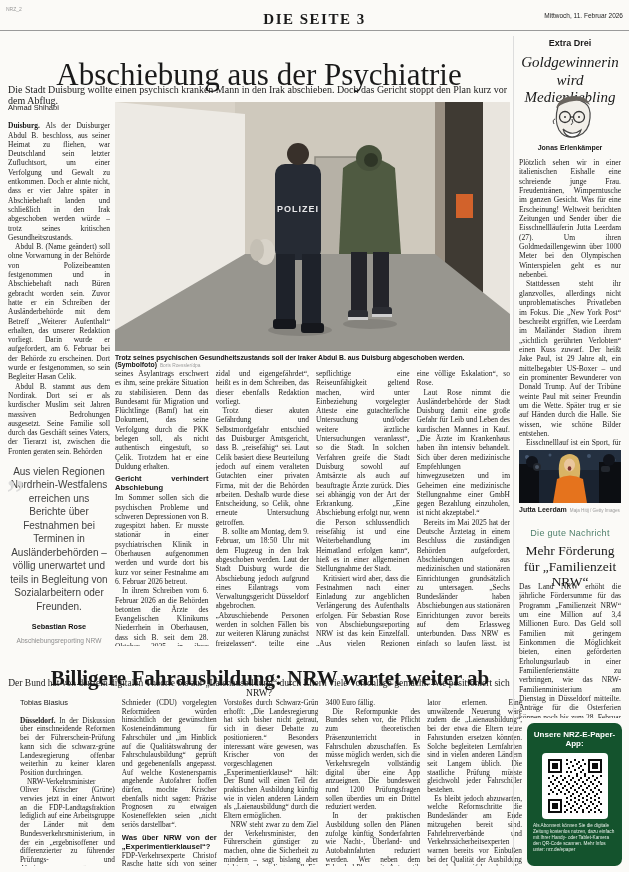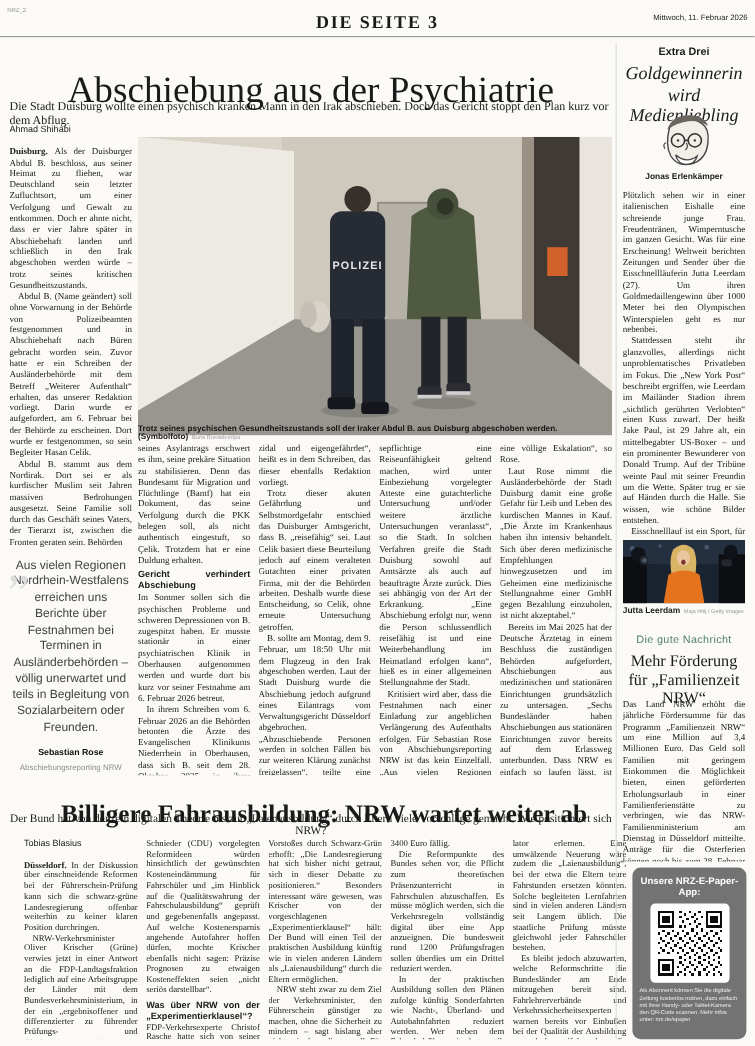--- a/index.html
+++ b/index.html
@@ -31,21 +31,21 @@
 
   .quoteblk{margin:9px 2px 8px;position:relative;text-align:center;
             font-family:"Liberation Sans",sans-serif;color:#3f3f3f;
             font-size:10px;line-height:13.5px;}
   .qmark{position:absolute;left:-4px;top:-15px;font-size:42px;color:#dcdcdc;
          font-family:"Liberation Serif",serif;line-height:1;}
   .qname{margin-top:7px;font-weight:bold;font-size:7.3px;color:#111;text-align:center;
          font-family:"Liberation Sans",sans-serif;}
   .qrole{font-size:6.6px;color:#8f8f8f;text-align:center;font-family:"Liberation Sans",sans-serif;}
 
-  .photo-main{position:absolute;left:115px;top:114px;width:430px;height:249px;overflow:hidden;}
+  .photo-main{position:absolute;left:115px;top:102px;width:430px;height:249px;overflow:hidden;}
   .cap-main{position:absolute;left:115px;top:354px;width:402px;
             font-family:"Liberation Sans",sans-serif;font-weight:bold;font-size:6.8px;color:#151515;}
   .credit{font-weight:normal;font-size:4.8px;color:#9a9a9a;margin-left:3px;}
 
   
   .hl-bottom{position:absolute;top:649px;left:19px;width:502px;text-align:center;font-size:21px;}
   .sub-bottom{position:absolute;top:678px;left:8px;width:502px;text-align:center;font-size:9.5px;}
   .cols-bottom{position:absolute;left:20px;top:699px;width:502px;height:167px;display:flex;gap:7px;}
   .cols-bottom>div{flex:1 1 0;font-size:7.3px;line-height:8.7px;}
 
@@ -68,21 +68,21 @@
           font-family:"Liberation Sans",sans-serif;font-weight:bold;font-size:7px;}
   .sb-cap .credit{font-size:4.6px;}
   .gn-kick{position:absolute;top:490px;left:0;width:102px;text-align:center;
            font-family:"Liberation Sans",sans-serif;font-size:9px;color:#50806c;letter-spacing:.3px;}
   .gn-hl{position:absolute;top:505px;left:0;width:102px;text-align:center;
          font-size:13.5px;line-height:15.5px;}
   .gn-body{position:absolute;top:544px;left:0;width:102px;height:136px;overflow:hidden;
            font-size:7.5px;line-height:9.35px;text-align:justify;}
   .gn-body p{margin:0;}
 
-  .ad{position:absolute;left:527px;top:723px;width:95px;height:143px;background:#737373;
+  .ad{position:absolute;left:527px;top:723px;width:95px;height:143px;background:#14532d;
       border-radius:7px;padding:7px 6px;box-sizing:border-box;color:#fff;
       font-family:"Liberation Sans",sans-serif;}
   .ad-title{text-align:center;font-weight:bold;font-size:8px;}
   .ad-qr{display:block;margin:5px auto 4px;width:66px;height:66px;background:#fff;
          border-radius:4px;padding:4px;box-sizing:border-box;}
   .ad-txt{font-size:4.7px;line-height:6px;color:#e9f1ea;margin:0;}
 </style>
 </head>
 <body>
 

